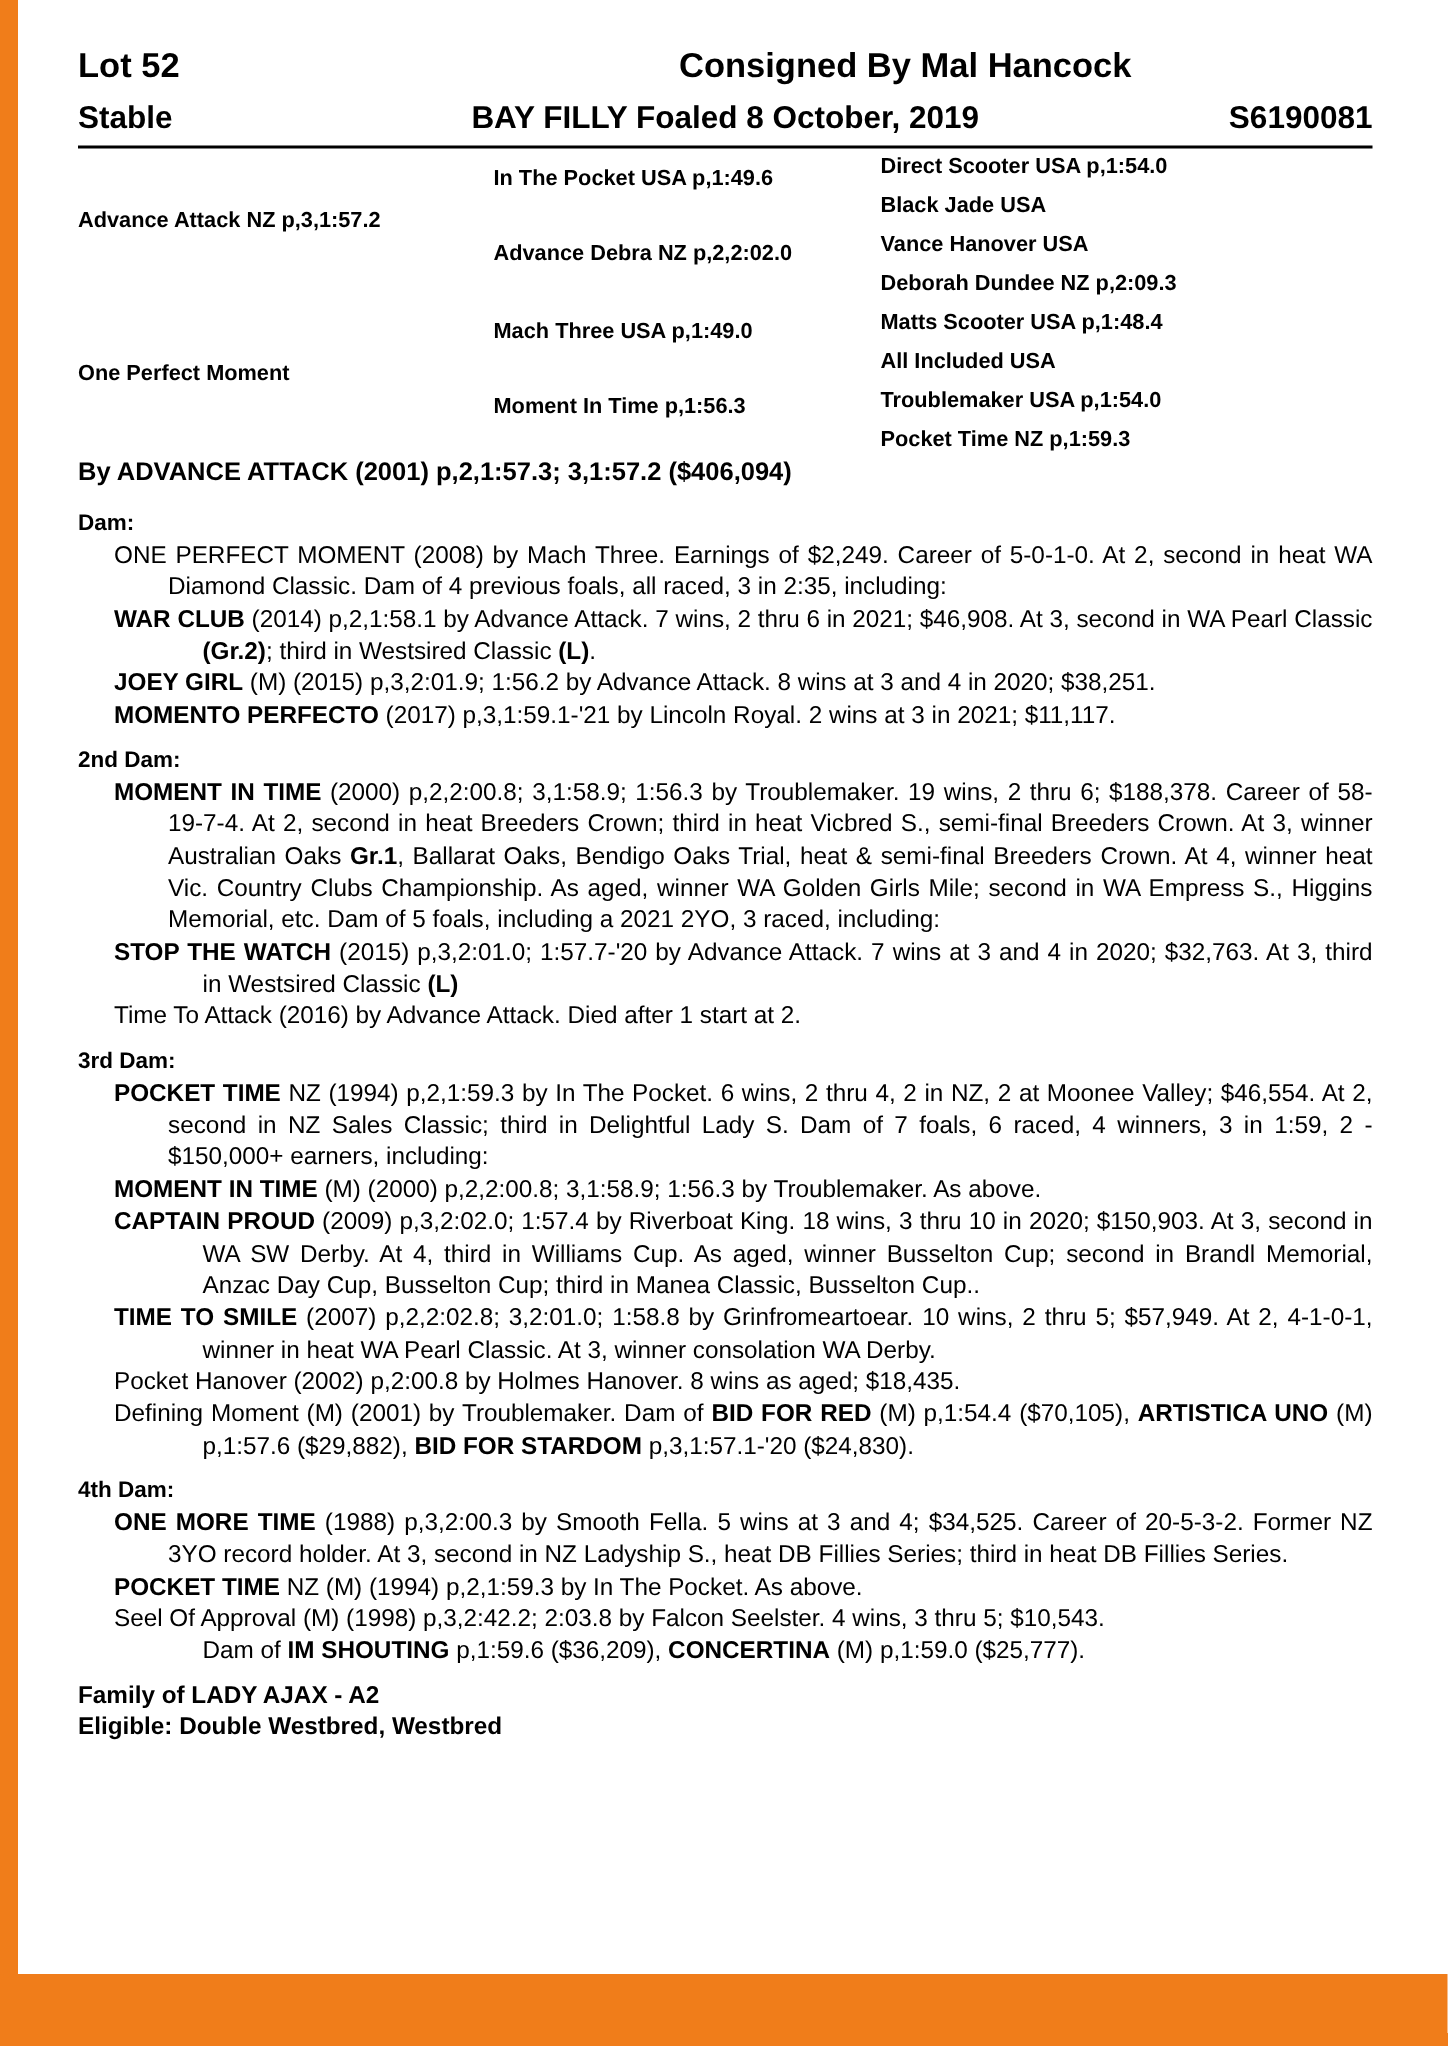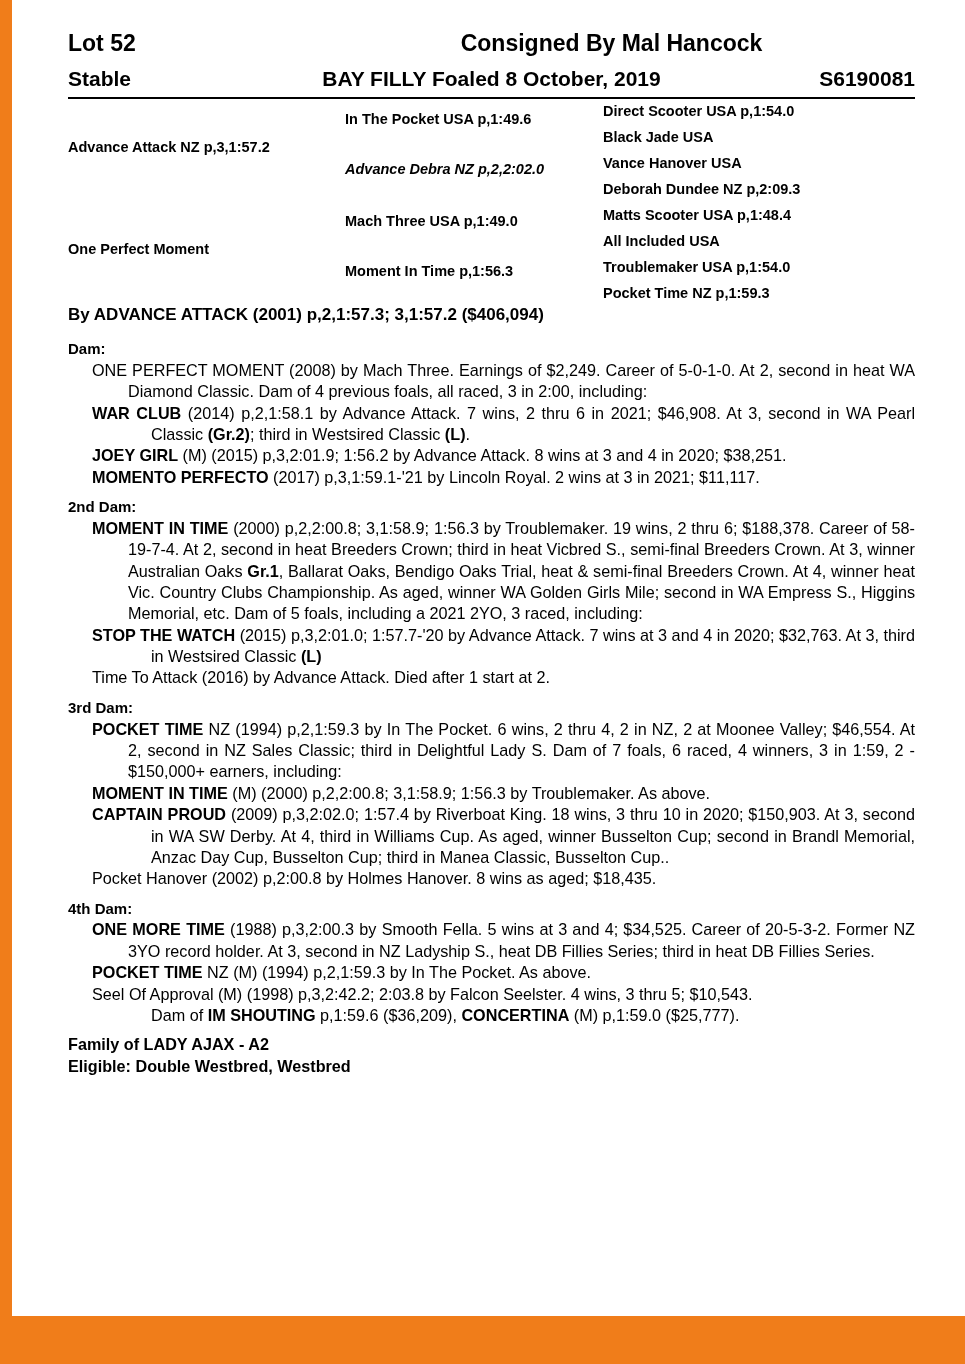--- a/index.html
+++ b/index.html
@@ -34,21 +34,21 @@
     left: 0; bottom: 0;
     width: 965px; height: 48px;
     background: #F07D1A;
   }
   .content {
     position: absolute;
     left: 12px; top: 0;
     width: 953px;
     height: 1306px;
     box-sizing: border-box;
-    padding: 30px 50px 0 56px;
+    padding: 30px 50px 0 40px;
   }
 
   
   .hdr-row {
     display: flex;
     align-items: baseline;
     justify-content: space-between;
     font-weight: bold;
   }
   .hdr-row1 { font-size: 23px; margin-bottom: 10px; }
@@ -71,21 +71,21 @@
     margin-top: 4px;
   }
   .ped-col1 { position: absolute; left: 0px; width: 275px; }
   .ped-col2 { position: absolute; left: 277px; width: 250px; }
   .ped-col3 { position: absolute; left: 535px; width: 320px; }
 
   .ped-col1 .p1 { position: absolute; top: 36px; }
   .ped-col1 .p2 { position: absolute; top: 138px; }
 
   .ped-col2 .q1 { position: absolute; top: 8px; }
-  .ped-col2 .q2 { position: absolute; top: 58px; font-style: italic; }
+  .ped-col2 .q2 { position: absolute; top: 58px; }
   .ped-col2 .q3 { position: absolute; top: 110px; }
   .ped-col2 .q4 { position: absolute; top: 160px; }
 
   .ped-col3 .r { position: absolute; }
   .ped-col3 .r0 { top: 0px; }
   .ped-col3 .r1 { top: 26px; text-align: center; }
   .ped-col3 .r2 { top: 52px; text-align: center; }
   .ped-col3 .r3 { top: 78px; }
   .ped-col3 .r4 { top: 104px; }
   .ped-col3 .r5 { top: 130px; }
@@ -174,21 +174,21 @@
         <div class="r r6">Troublemaker USA p,1:54.0</div>
         <div class="r r7">Pocket Time NZ p,1:59.3</div>
       </div>
     </div>
 
     <div class="sire-line">By ADVANCE ATTACK (2001) p,2,1:57.3; 3,1:57.2 ($406,094)</div>
 
     <div class="body-text">
 
       <div class="sec-head">Dam:</div>
-      <p class="hang1">ONE PERFECT MOMENT (2008) by Mach Three. Earnings of $2,249. Career of 5-0-1-0. At 2, second in heat WA Diamond Classic. Dam of 4 previous foals, all raced, 3 in 2:00, including:</p>
+      <p class="hang1">ONE PERFECT MOMENT (2008) by Mach Three. Earnings of $2,249. Career of 5-0-1-0. At 2, second in heat WA Diamond Classic. Dam of 4 previous foals, all raced, 3 in 2:35, including:</p>
 
       <p class="hang1b">
         <b>WAR CLUB</b><span> (2014) p,2,1:58.1 by Advance Attack. 7 wins, 2 thru 6 in 2021; $46,908. At 3, second in WA Pearl Classic </span><b>(Gr.2)</b><span>; third in Westsired Classic </span><b>(L)</b><span>.</span>
       </p>
       <p class="hang1b">
         <b>JOEY GIRL</b><span> (M) (2015) p,3,2:01.9; 1:56.2 by Advance Attack. 8 wins at 3 and 4 in 2020; $38,251.</span>
       </p>
       <p class="hang1b">
         <b>MOMENTO PERFECTO</b><span> (2017) p,3,1:59.1-'21 by Lincoln Royal. 2 wins at 3 in 2021; $11,117.</span>
       </p>
@@ -205,21 +205,27 @@
       <div class="sec-head">3rd Dam:</div>
       <p class="hang1">
         <b>POCKET TIME</b><span> NZ (1994) p,2,1:59.3 by In The Pocket. 6 wins, 2 thru 4, 2 in NZ, 2 at Moonee Valley; $46,554. At 2, second in NZ Sales Classic; third in Delightful Lady S. Dam of 7 foals, 6 raced, 4 winners, 3 in 1:59, 2 - $150,000+ earners, including:</span>
       </p>
       <p class="hang1b">
         <b>MOMENT IN TIME</b><span> (M) (2000) p,2,2:00.8; 3,1:58.9; 1:56.3 by Troublemaker. As above.</span>
       </p>
       <p class="hang1b">
         <b>CAPTAIN PROUD</b><span> (2009) p,3,2:02.0; 1:57.4 by Riverboat King. 18 wins, 3 thru 10 in 2020; $150,903. At 3, second in WA SW Derby. At 4, third in Williams Cup. As aged, winner Busselton Cup; second in Brandl Memorial, Anzac Day Cup, Busselton Cup; third in Manea Classic, Busselton Cup..</span>
       </p>
+      <p class="hang1b">
+        <b>TIME  TO  SMILE</b><span> (2007) p,2,2:02.8; 3,2:01.0; 1:58.8 by Grinfromeartoear. 10 wins, 2 thru 5; $57,949. At 2, 4-1-0-1, winner in heat WA Pearl Classic. At 3, winner consolation WA Derby.</span>
+      </p>
       <p class="plain-ind">Pocket Hanover (2002) p,2:00.8 by Holmes Hanover. 8 wins as aged; $18,435.</p>
+      <p class="hang1b">
+        <span>Defining Moment (M) (2001) by Troublemaker. Dam of </span><b>BID FOR RED</b><span> (M) p,1:54.4 ($70,105), </span><b>ARTISTICA UNO</b><span> (M) p,1:57.6 ($29,882), </span><b>BID FOR STARDOM</b><span> p,3,1:57.1-'20 ($24,830).</span>
+      </p>
 
       <div class="sec-head">4th Dam:</div>
       <p class="hang1">
         <b>ONE MORE TIME</b><span> (1988) p,3,2:00.3 by Smooth Fella. 5 wins at 3 and 4; $34,525. Career of 20-5-3-2. Former NZ 3YO record holder. At 3, second in NZ Ladyship S., heat DB Fillies Series; third in heat DB Fillies Series.</span>
       </p>
       <p class="hang1b">
         <b>POCKET TIME</b><span> NZ (M) (1994) p,2,1:59.3 by In The Pocket. As above.</span>
       </p>
       <p class="hang1b">Seel Of Approval (M) (1998) p,3,2:42.2; 2:03.8 by Falcon Seelster. 4 wins, 3 thru 5; $10,543.</p>
       <p class="hang1b" style="padding-left:83px;text-indent:0;">

